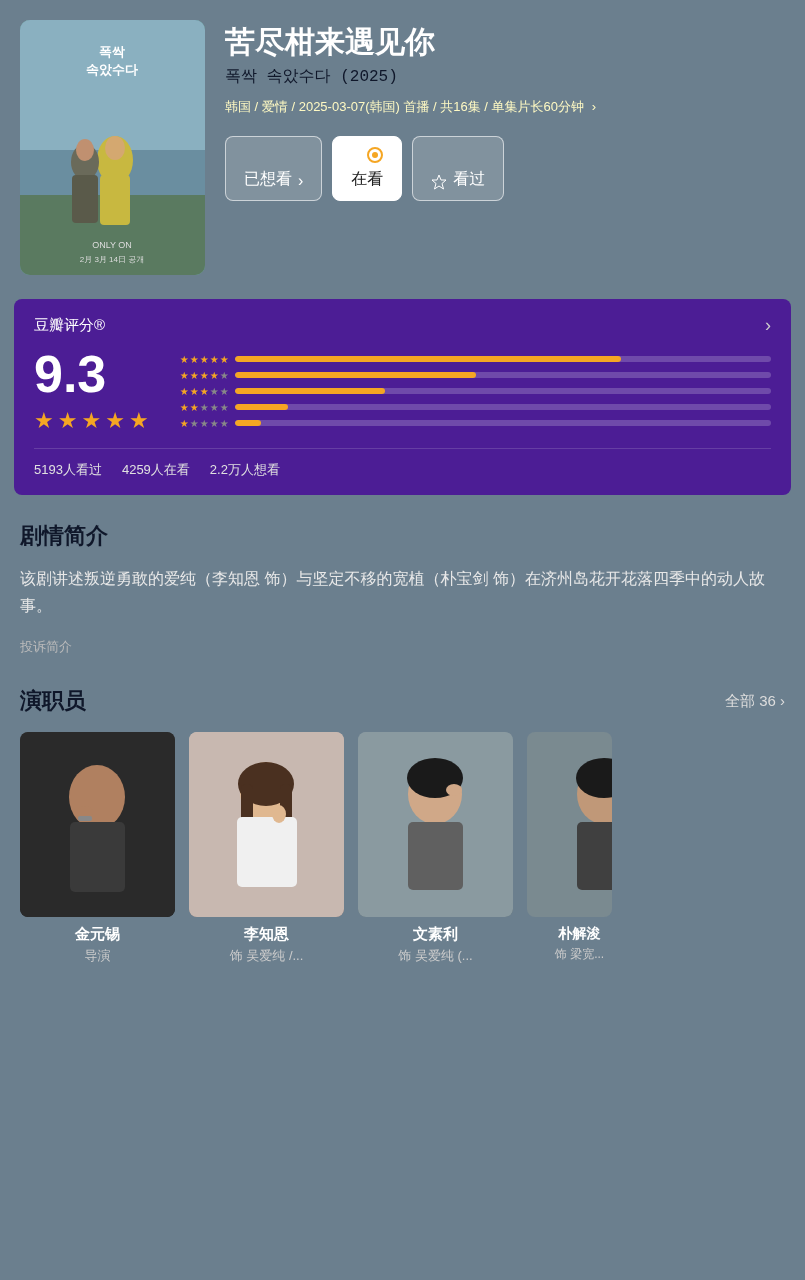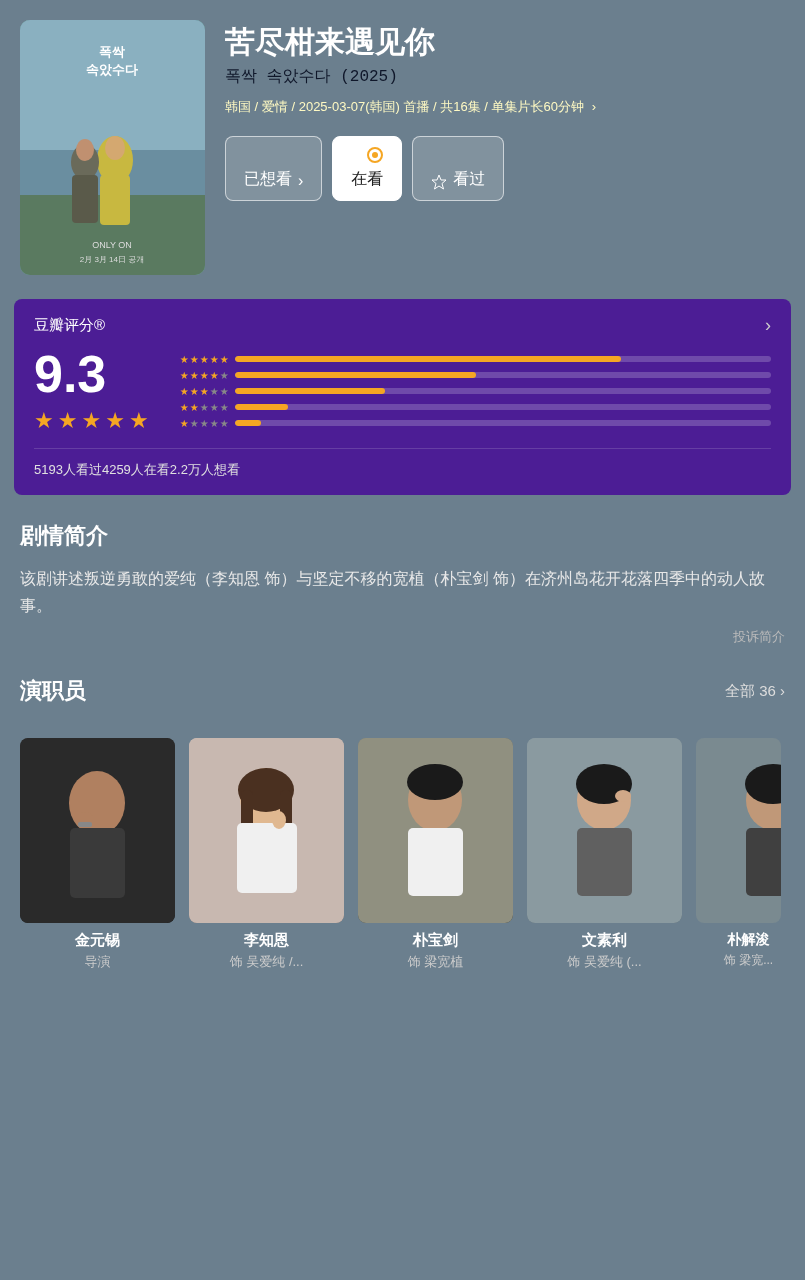--- a/index.html
+++ b/index.html
@@ -190,44 +190,44 @@
       border-radius: 3px;
       overflow: hidden;
     }
     .bar-fill {
       height: 100%;
       background: #f5a623;
       border-radius: 3px;
     }
     .rating-counts {
       display: flex;
+      gap: 20px;
       font-size: 13px;
       color: #e0e0e0;
       border-top: 1px solid rgba(255,255,255,0.15);
       padding-top: 12px;
     }
 
     
     .synopsis-section {
       padding: 10px 20px 20px 20px;
     }
     .section-title {
       font-size: 22px;
       font-weight: 700;
-      color: #ffffff;
+      color: #0f172a;
       margin-bottom: 14px;
     }
     .synopsis-text {
       font-size: 16px;
       color: #e8e8e8;
       line-height: 1.7;
     }
     .report-link {
-      text-align: right;
-      margin-top: 9px;
+      margin-top: 19px;
       font-size: 13px;
       color: #bbb;
     }
 
     
     .cast-section {
       padding: 10px 20px 0 20px;
     }
     .cast-header {
       display: flex;
@@ -243,21 +243,20 @@
       display: flex;
       gap: 14px;
       overflow-x: auto;
       padding-bottom: 10px;
     }
     .cast-scroll::-webkit-scrollbar { display: none; }
     .cast-item {
       flex-shrink: 0;
       width: 155px;
       text-align: center;
-      margin-top: 16px;
     }
     .cast-photo-placeholder {
       width: 155px;
       height: 185px;
       border-radius: 8px;
       margin-bottom: 8px;
       display: flex;
       align-items: center;
       justify-content: center;
       font-size: 40px;
@@ -475,34 +474,20 @@
           <rect x="91" y="52" width="12" height="40" rx="5" fill="#4a3020"></rect>
           <rect x="48" y="85" width="60" height="70" rx="5" fill="#f0f0f0"></rect>
 
           <ellipse cx="90" cy="82" rx="7" ry="9" fill="#e0b890"></ellipse>
         </svg>
       </div>
       <div class="cast-name">李知恩</div>
       <div class="cast-role">饰 吴爱纯 /...</div>
     </div>
 
-    <div class="cast-item">
-      <div class="cast-photo-placeholder" style="background:linear-gradient(160deg,#888878,#545448);">
-        <svg width="155" height="185" viewBox="0 0 155 185" style="border-radius:8px;">
-          <rect width="155" height="185" fill="#909080" rx="8"></rect>
-
-          <ellipse cx="77" cy="62" rx="27" ry="31" fill="#c09878"></ellipse>
-
-          <ellipse cx="77" cy="44" rx="28" ry="18" fill="#1a1a1a"></ellipse>
-          <rect x="50" y="90" width="55" height="68" rx="5" fill="#f0f0f0"></rect>
-        </svg>
-      </div>
-      <div class="cast-name">朴宝剑</div>
-      <div class="cast-role">饰 梁宽植</div>
-    </div>
 
     <div class="cast-item">
       <div class="cast-photo-placeholder" style="background:linear-gradient(160deg,#8a9aa0,#6a7a80);">
         <svg width="155" height="185" viewBox="0 0 155 185" style="border-radius:8px;">
           <rect width="155" height="185" fill="#8a9aa0" rx="8"></rect>
 
           <ellipse cx="77" cy="62" rx="27" ry="30" fill="#d0a888"></ellipse>
 
           <ellipse cx="77" cy="46" rx="28" ry="20" fill="#1a1a1a"></ellipse>
           <rect x="50" y="90" width="55" height="68" rx="5" fill="#606060"></rect>

